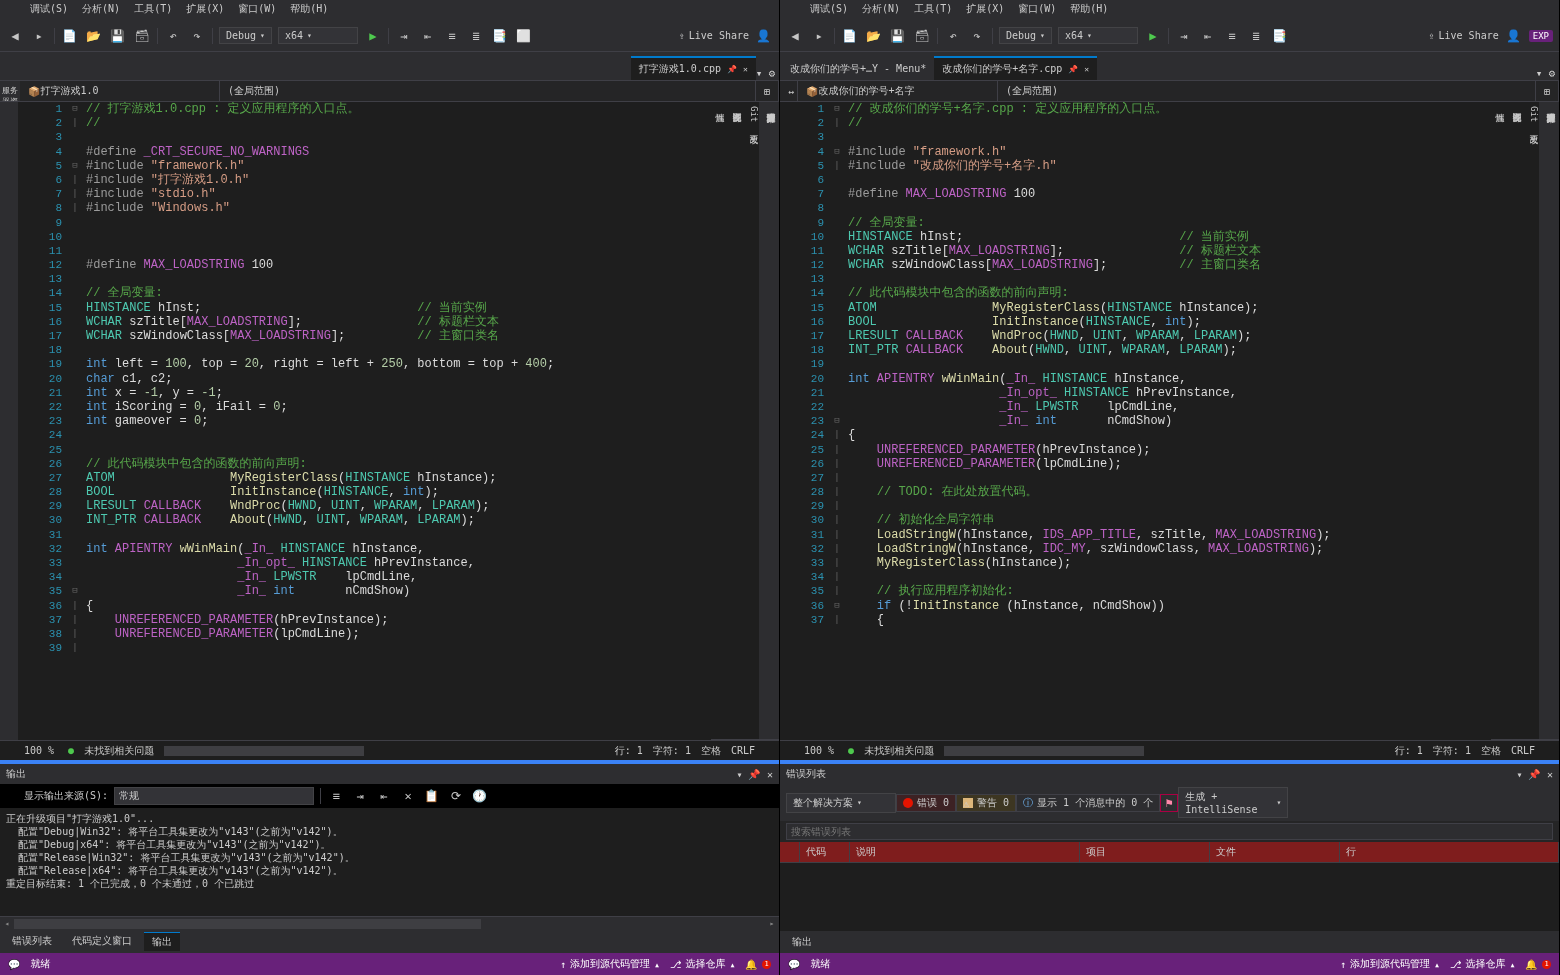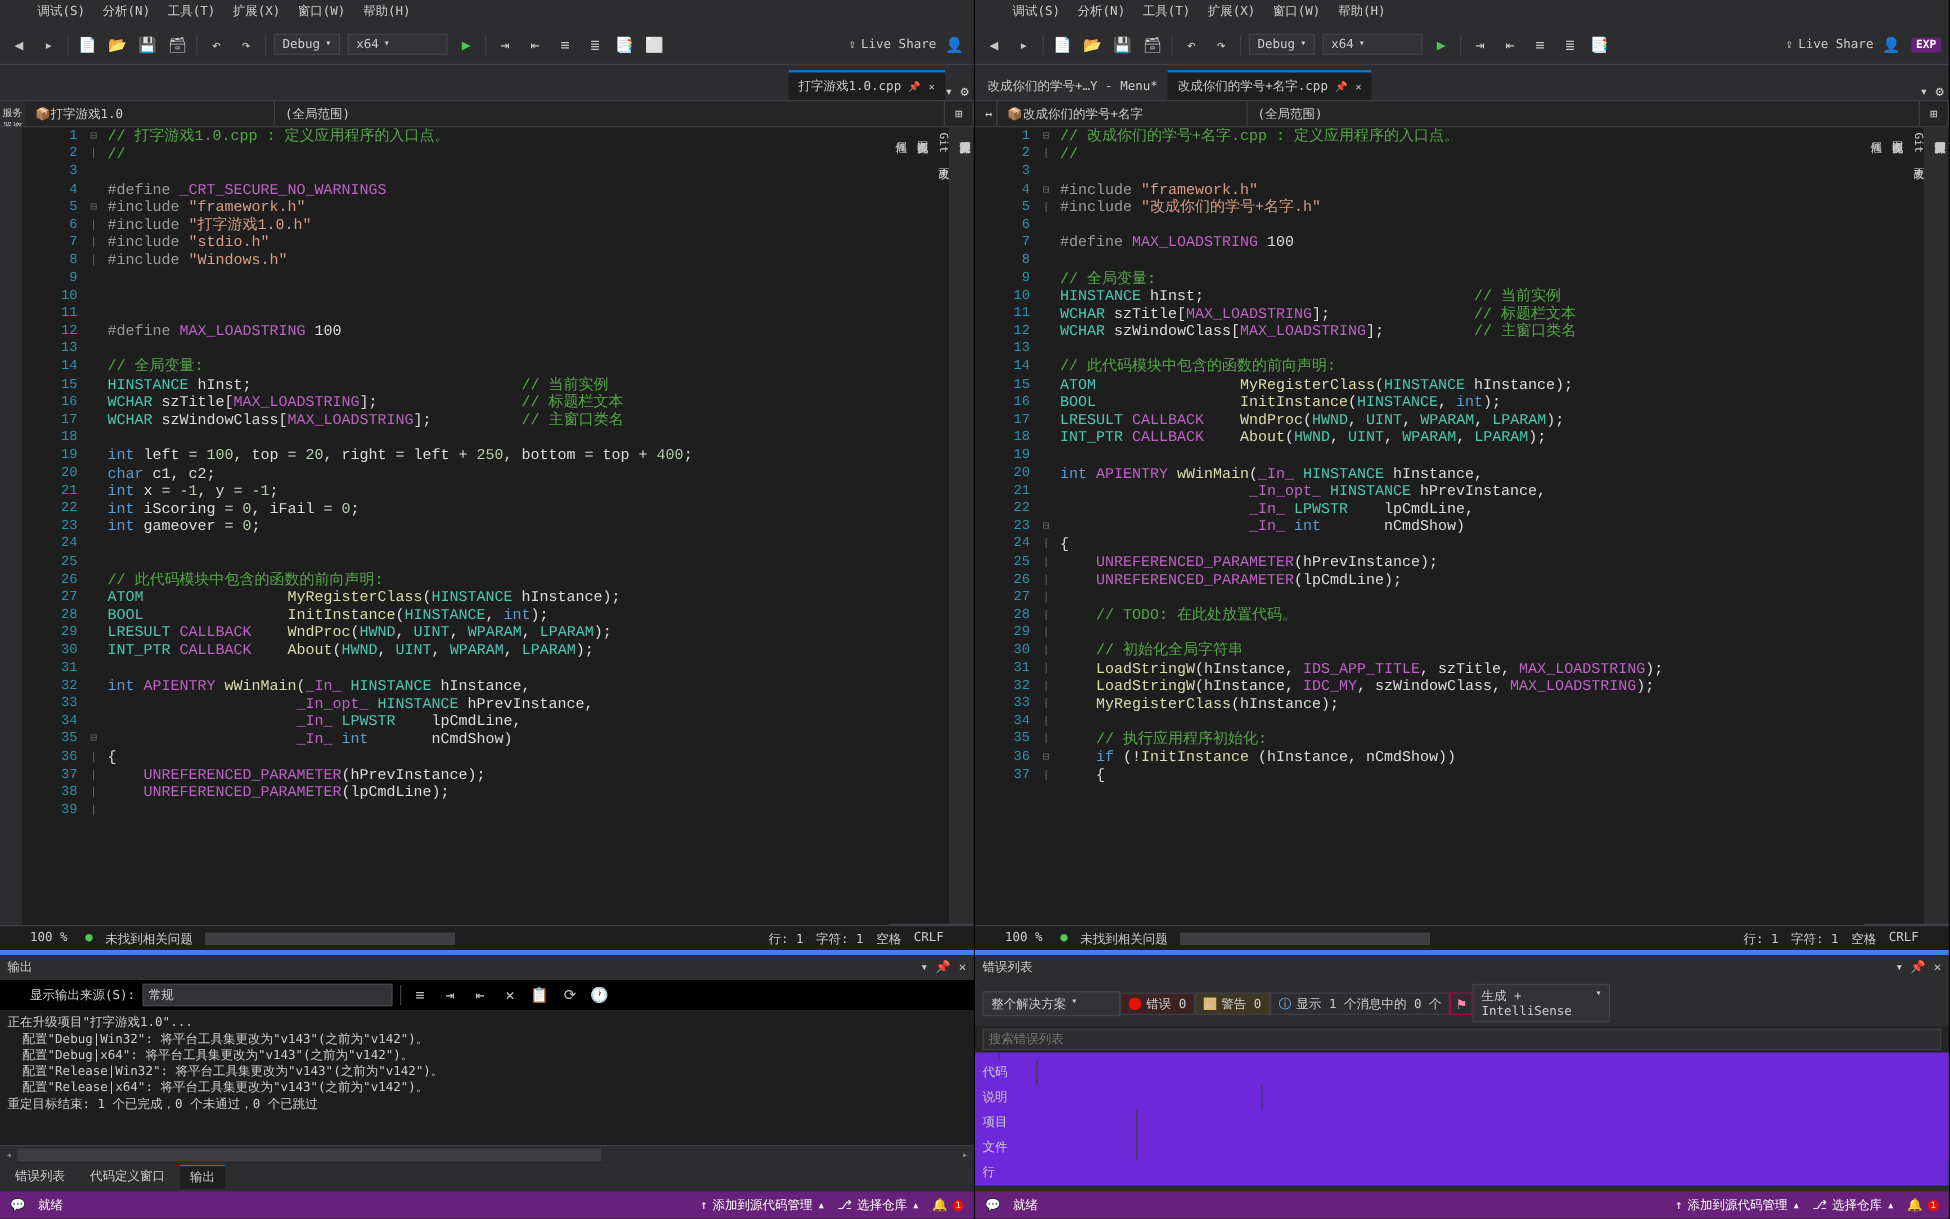--- a/index.html
+++ b/index.html
@@ -43,27 +43,28 @@
       color: #c5c5c5; font-size: 12px;
     }
     .tb-sep { width: 1px; height: 16px; background: #3f3f46; }
     .dropdown {
       background: #333337;
       border: 1px solid #434346;
       padding: 2px 6px;
       color: #ccc;
       font-size: 10px;
       display: flex;
+      align-items: center;
       gap: 4px;
     }
     .dropdown::after { content: "▾"; font-size: 8px; }
     .play-btn { color: #4ec94e; }
     .tb-right { margin-left: auto; display: flex; gap: 6px; align-items: center; }
     .liveshare { color: #ccc; font-size: 10px; display: flex; gap: 4px; align-items: center; }
-    .exp-badge { background: #68217a; color: #fff; padding: 1px 4px; font-size: 9px; border-radius: 2px; font-weight: bold; }
+    .exp-badge { background: #68217a; color: #fff; padding: 1px 4px; font-size: 9px; border-radius: 2px; }
     
     .tabbar {
       background: #2d2d30;
       display: flex;
       align-items: flex-end;
       height: 28px;
       padding-left: 2px;
       text-align: center;
     }
     .tab {
@@ -240,24 +241,23 @@
     .search-row input {
       width: 100%; background: #2d2d30; border: 1px solid #3f3f46;
       color: #ccc; padding: 2px 4px; font-size: 10px;
     }
     .err-table {
       flex: 1;
       background: #1e1e1e;
     }
     .err-thead {
       display: flex;
-      background: #6d28d9;
+      background: #7f1d1d;
       border-bottom: 1px solid #3f3f46;
       font-size: 10px;
-      flex-direction: column;
     }
     .err-thead div { padding: 3px 6px; border-right: 1px solid #3f3f46; }
     .th-code { width: 50px; }
     .th-desc { width: 230px; }
     .th-proj { width: 130px; }
     .th-file { width: 130px; }
     .th-line { flex: 1; }
     
     .bottombar {
       height: 22px;

